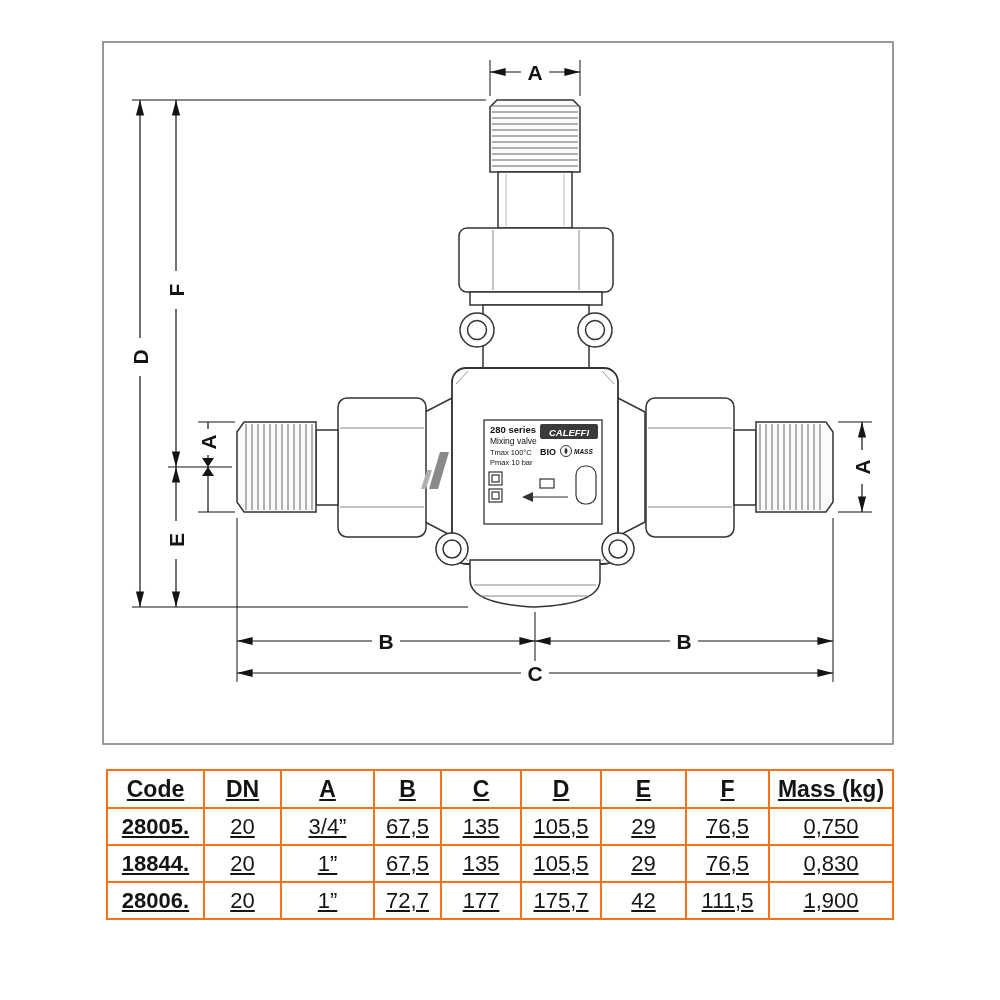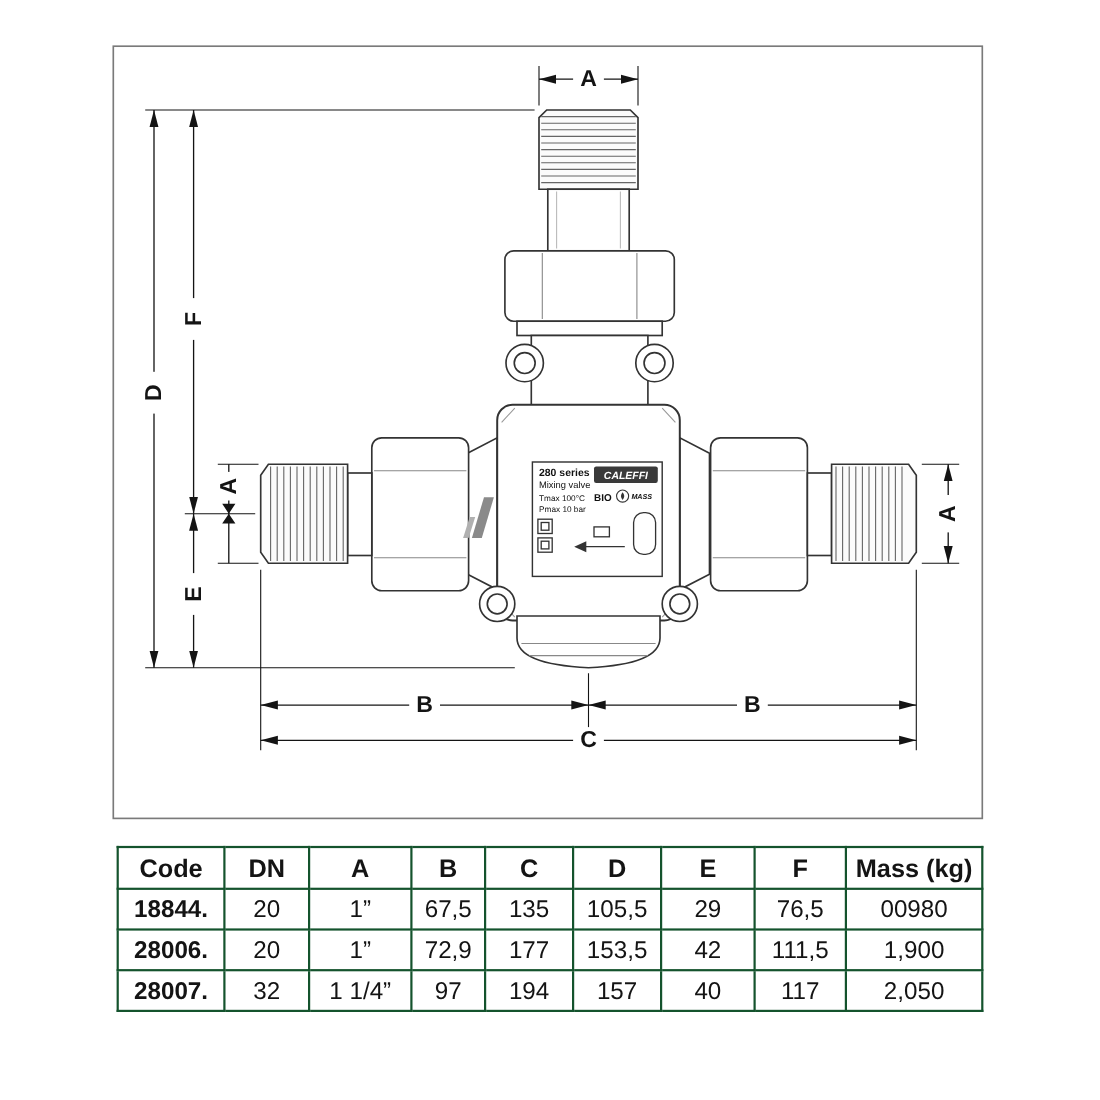--- a/index.html
+++ b/index.html
@@ -1,22 +1,22 @@
 <!DOCTYPE html>
 <html><head>
 <meta charset="utf-8">
 <style>
   * { margin:0; padding:0; box-sizing:border-box; }
   html,body { width:1000px; height:1000px; background:#ffffff; overflow:hidden;
               font-family:"Liberation Sans", sans-serif; }
   .page { position:absolute; inset:0; background:#fff; }
   svg.diagram { position:absolute; left:0; top:0; }
   table.spec { position:absolute; left:106px; top:769px; border-collapse:collapse; table-layout:fixed; }
-  .spec th, .spec td { border:2px solid #14532d; text-align:center; vertical-align:middle;
-                       color:#141414; padding:0; background:#fff; }
+  .spec th, .spec td { border:2px solid #f97316; text-align:center; vertical-align:middle;
+                       color:#141414; padding:0; background:#fff;text-decoration:underline; }
   .spec th { font-weight:bold; font-size:23px; height:38px; }
   .spec td { font-size:22px; height:37px; }
   .spec td.code { font-weight:bold; }
 </style>
 </head>
 <body>
 
 <div class="page">
 
 <svg class="diagram" width="1000" height="758" viewBox="0 0 1000 758">
@@ -177,48 +177,48 @@
       <th>B</th>
       <th>C</th>
       <th>D</th>
       <th>E</th>
       <th>F</th>
       <th>Mass (kg)</th>
     </tr>
   </thead>
   <tbody>
     <tr>
+      <td class="code">28005.</td>
+      <td>20</td>
+      <td>3/4”</td>
+      <td>67,5</td>
+      <td>135</td>
+      <td>105,5</td>
+      <td>29</td>
+      <td>76,5</td>
+      <td>0,750</td>
+    </tr>
+    <tr>
       <td class="code">18844.</td>
       <td>20</td>
       <td>1”</td>
       <td>67,5</td>
       <td>135</td>
       <td>105,5</td>
       <td>29</td>
       <td>76,5</td>
-      <td>00980</td>
+      <td>0,830</td>
     </tr>
     <tr>
       <td class="code">28006.</td>
       <td>20</td>
       <td>1”</td>
-      <td>72,9</td>
+      <td>72,7</td>
       <td>177</td>
-      <td>153,5</td>
+      <td>175,7</td>
       <td>42</td>
       <td>111,5</td>
       <td>1,900</td>
     </tr>
-    <tr>
-      <td class="code">28007.</td>
-      <td>32</td>
-      <td>1 1/4”</td>
-      <td>97</td>
-      <td>194</td>
-      <td>157</td>
-      <td>40</td>
-      <td>117</td>
-      <td>2,050</td>
-    </tr>
   </tbody>
 </table>
 
 </div>
 
 </body></html>

